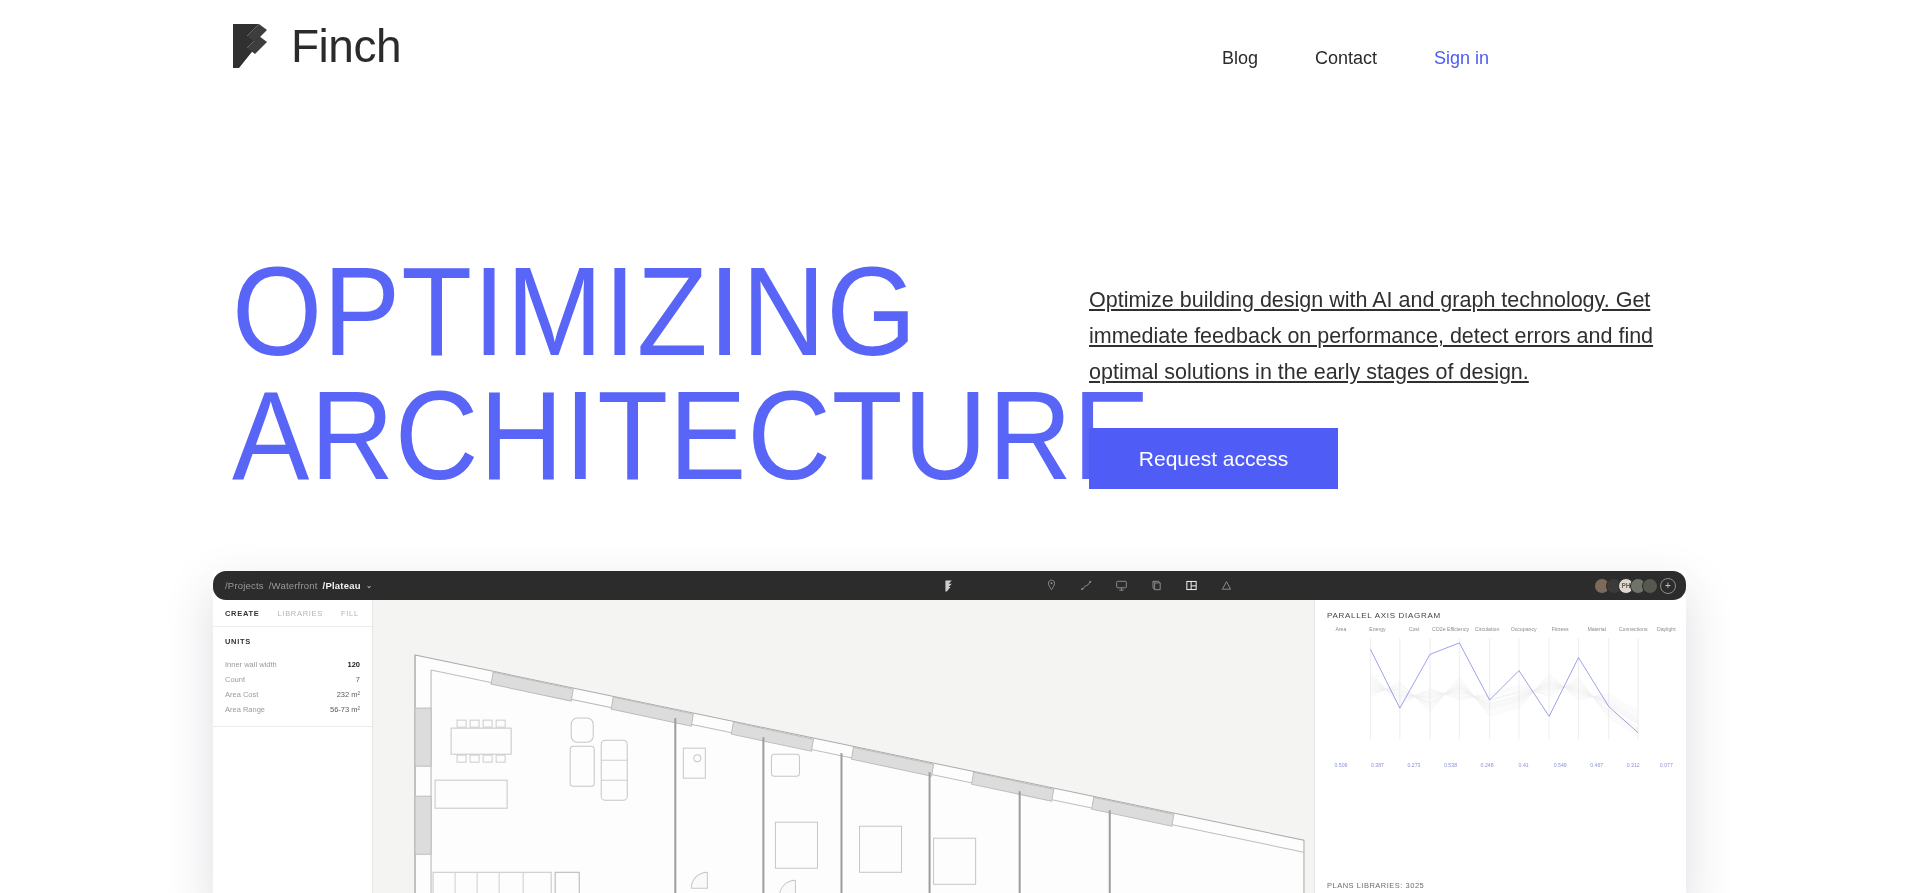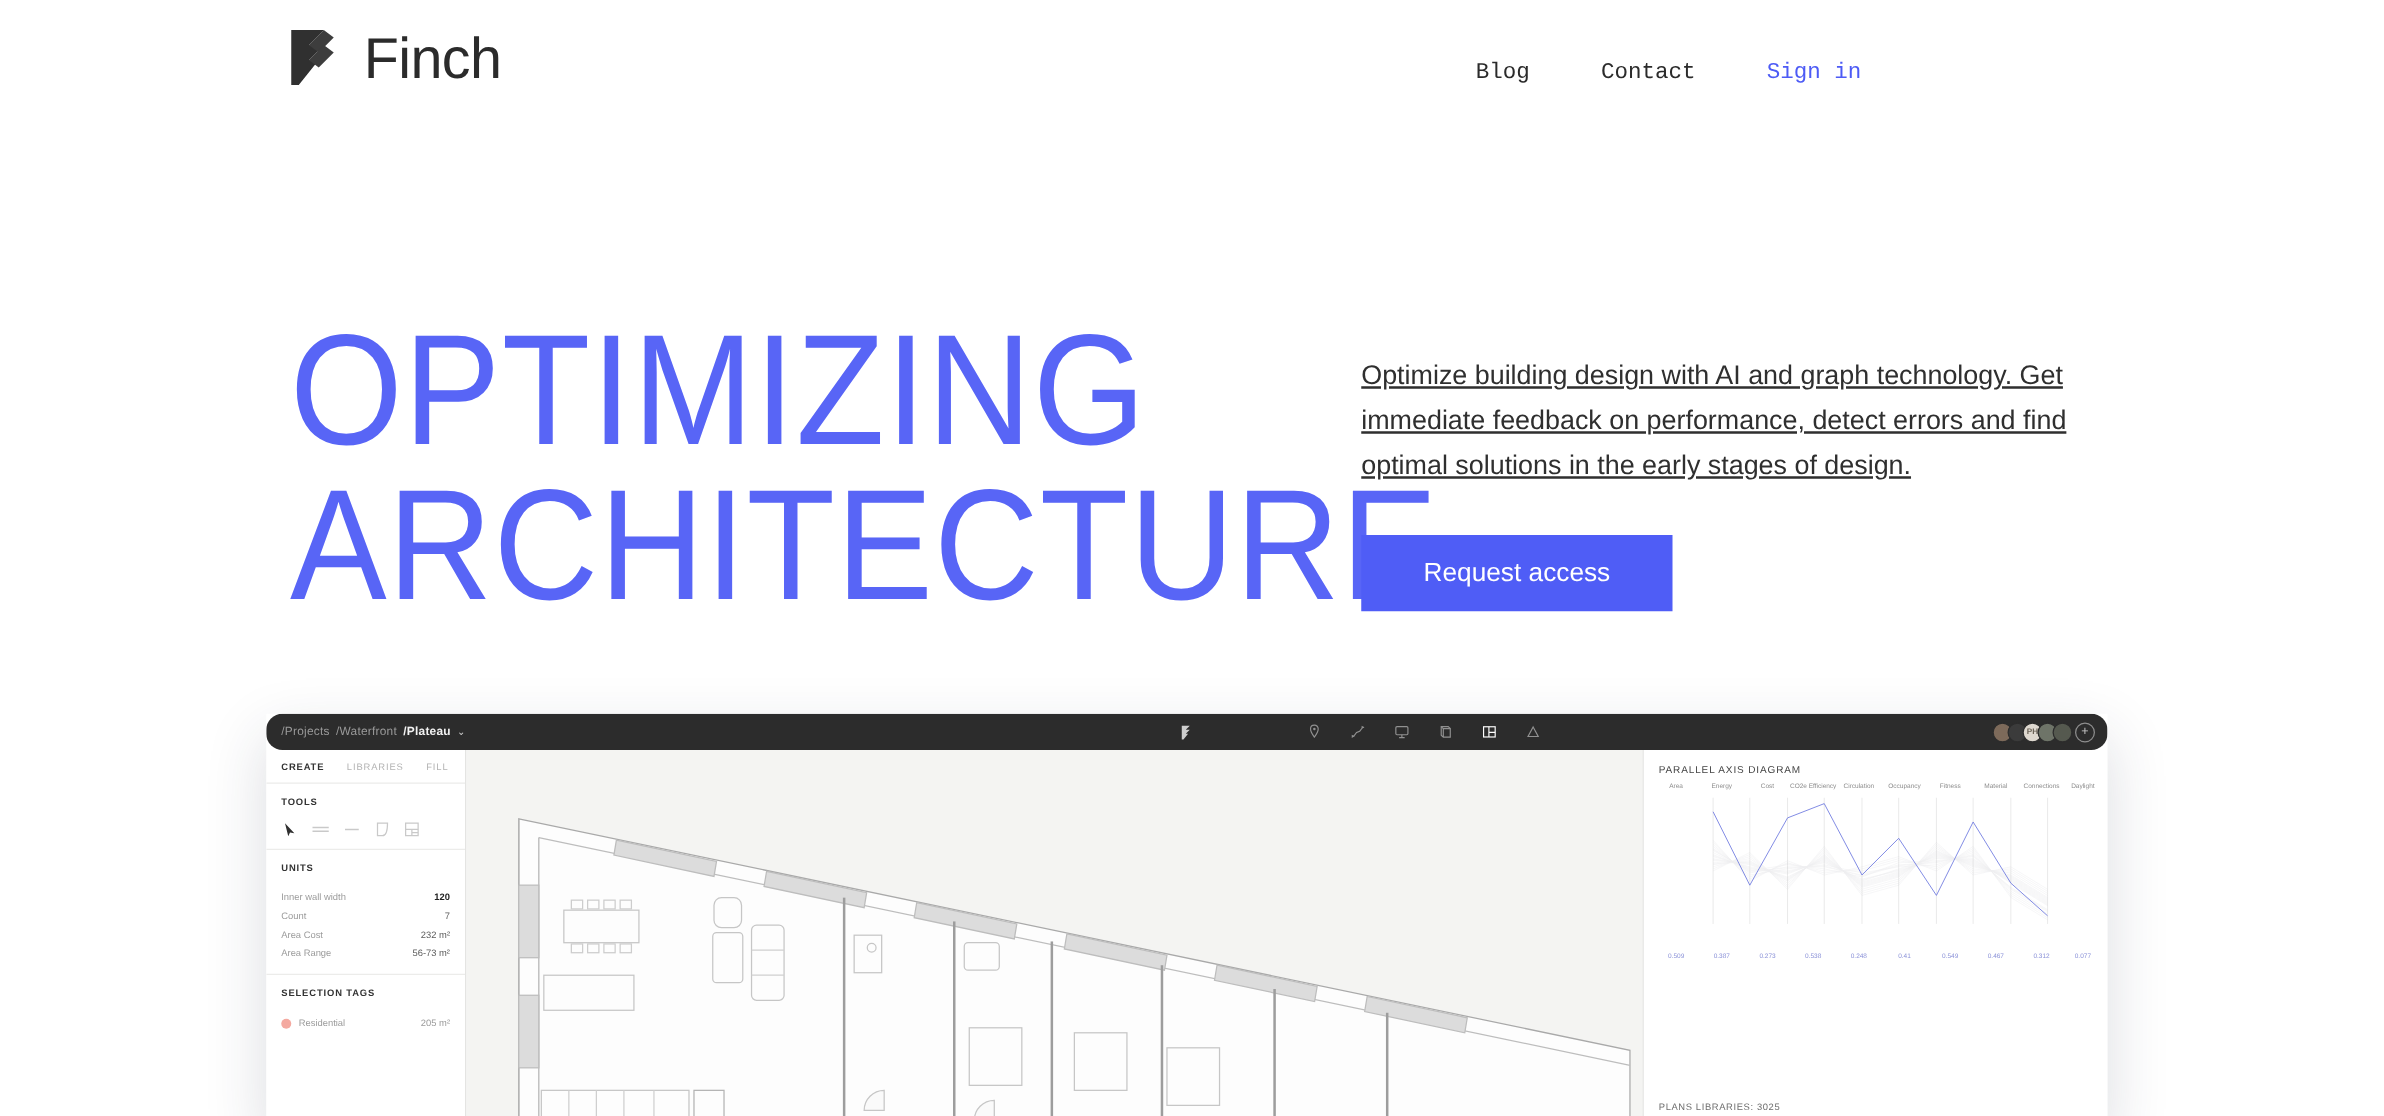--- a/index.html
+++ b/index.html
@@ -45,21 +45,20 @@
     display: flex;
     align-items: center;
     gap: 57px;
   }
   .nav-link {
     font-size: 18px;
     color: #2b2b2b;
     text-decoration: none;
     cursor: pointer;
     white-space: nowrap;
-    font-family: Liberation Mono, monospace;
   }
   .nav-link.accent { color: #4d5bf5; }
 
   
   .hero {
     position: absolute;
     top: 250px;
     left: 0;
     width: 1907px;
   }
@@ -377,41 +376,20 @@
 
   <div class="app-body">
 
     <aside class="sidebar">
       <div class="side-tabs">
         <span class="side-tab active">CREATE</span>
         <span class="side-tab">LIBRARIES</span>
         <span class="side-tab">FILL</span>
       </div>
 
-      <div class="panel">
-        <div class="panel-title">TOOLS</div>
-        <div class="tool-row">
-          <svg width="13" height="13" viewBox="0 0 13 13">
-            <path d="M3 1.5 L10.5 9.5 L7 9 L5.6 12 Z" fill="#2f2f2f"></path>
-          </svg>
-          <svg width="15" height="13" viewBox="0 0 15 13">
-            <path d="M1 5 L14 5 M1 8 L14 8" stroke="#c9c9c9" stroke-width="1.2" fill="none"></path>
-          </svg>
-          <svg width="13" height="13" viewBox="0 0 13 13">
-            <path d="M1 6.5 L12 6.5" stroke="#c9c9c9" stroke-width="1.2" fill="none"></path>
-          </svg>
-          <svg width="13" height="13" viewBox="0 0 13 13">
-            <path d="M3 1.5 L3 11.5 L7 11.5 C10.5 11.5 11 7 11 1.5 Z" fill="none" stroke="#c9c9c9" stroke-width="1"></path>
-          </svg>
-          <svg width="13" height="13" viewBox="0 0 13 13">
-            <rect x="1.5" y="1.5" width="10" height="10" fill="none" stroke="#c9c9c9" stroke-width="1"></rect>
-            <path d="M1.5 6.5 L11.5 6.5 M6.5 6.5 L6.5 11.5 M6.5 9 L11.5 9" stroke="#c9c9c9" stroke-width="1" fill="none"></path>
-          </svg>
-        </div>
-      </div>
 
       <div class="panel">
         <div class="panel-title">UNITS</div>
         <div class="kv">
           <span>Inner wall width</span>
           <span class="val bold">120</span>
         </div>
         <div class="kv">
           <span>Count</span>
           <span class="val">7</span>
@@ -419,30 +397,20 @@
         <div class="kv">
           <span>Area Cost</span>
           <span class="val">232 m²</span>
         </div>
         <div class="kv">
           <span>Area Range</span>
           <span class="val">56-73 m²</span>
         </div>
       </div>
 
-      <div class="panel" style="border-bottom:none">
-        <div class="panel-title">SELECTION TAGS</div>
-        <div class="tag-row">
-          <span class="tag-left">
-            <span class="tag-dot" style="background:#f4a9a0"></span>
-            <span>Residential</span>
-          </span>
-          <span class="val">205 m²</span>
-        </div>
-      </div>
     </aside>
 
     <div class="canvas">
       <svg viewBox="0 0 940 301" preserveAspectRatio="xMidYMid slice">
         <g stroke="#b9b9b9" fill="none" stroke-width="1">
 
           <path d="M42 55 L930 240 L930 301 L42 301 Z" fill="#fdfdfd" stroke="#a9a9a9"></path>
           <path d="M58 70 L930 252" stroke="#bdbdbd"></path>
 
           <g fill="#dcdcdc" stroke="#bdbdbd">

